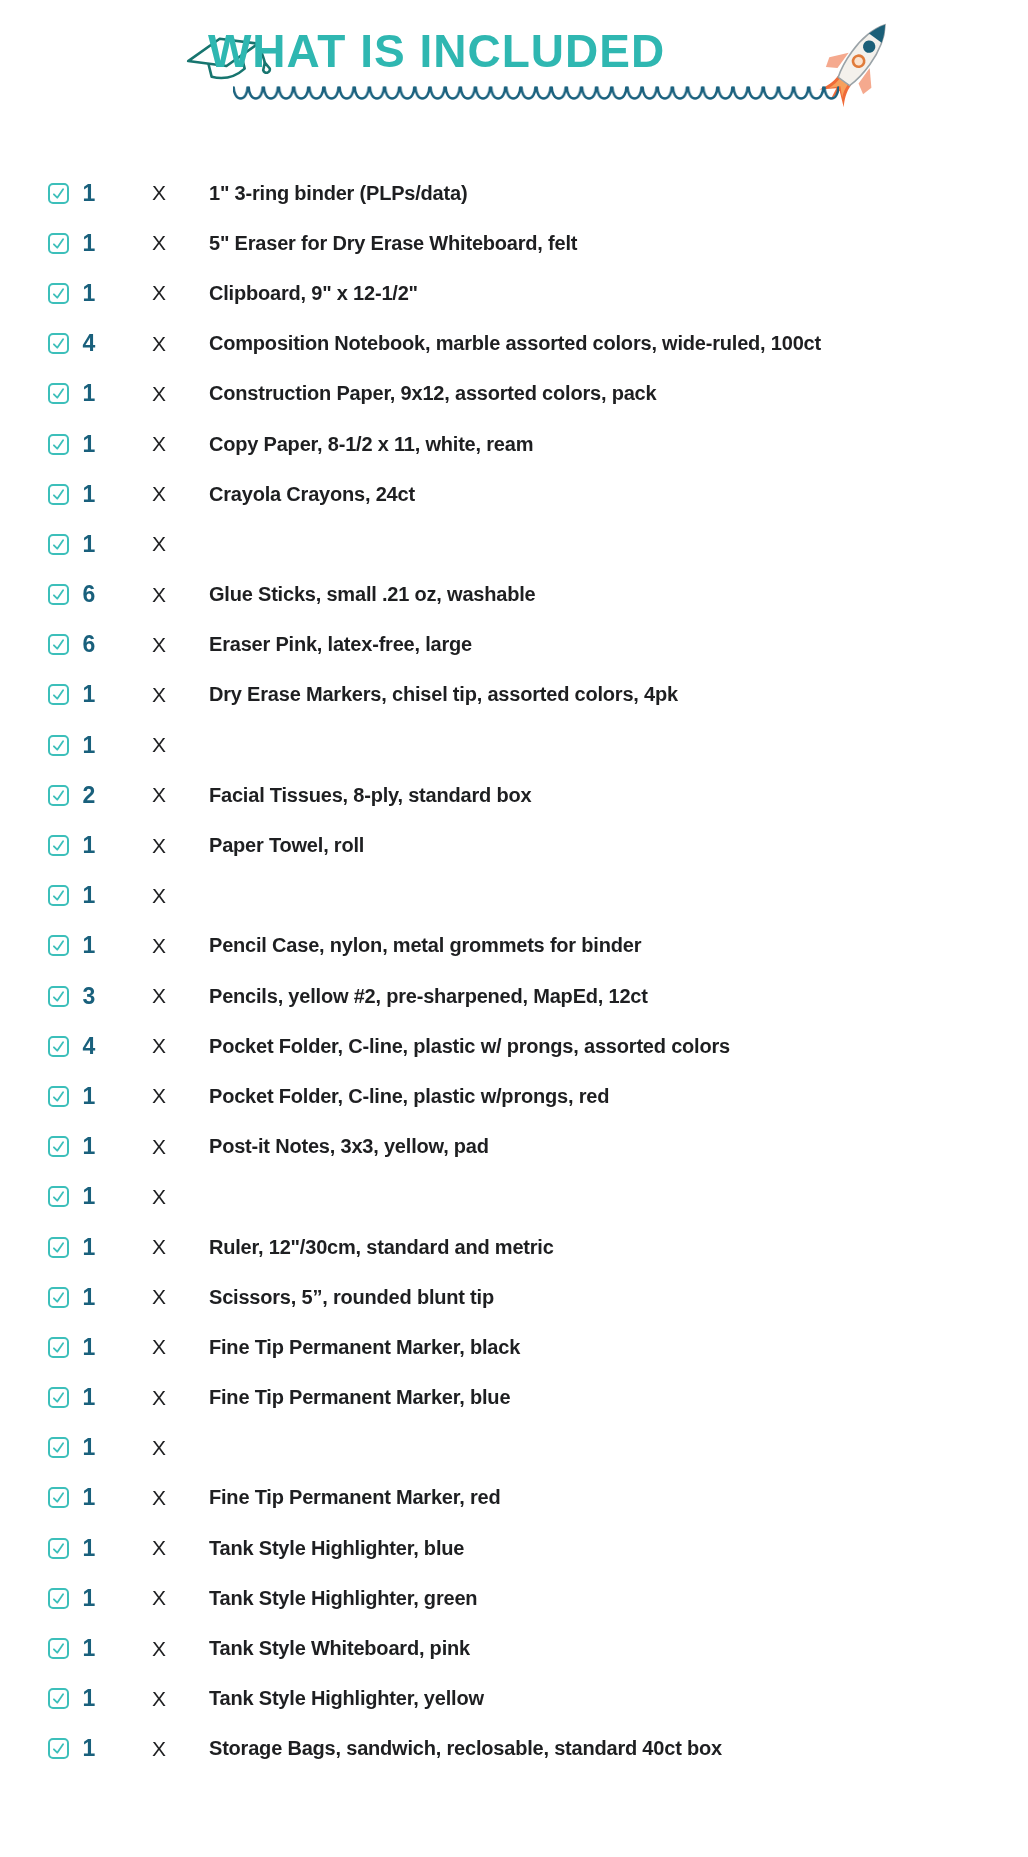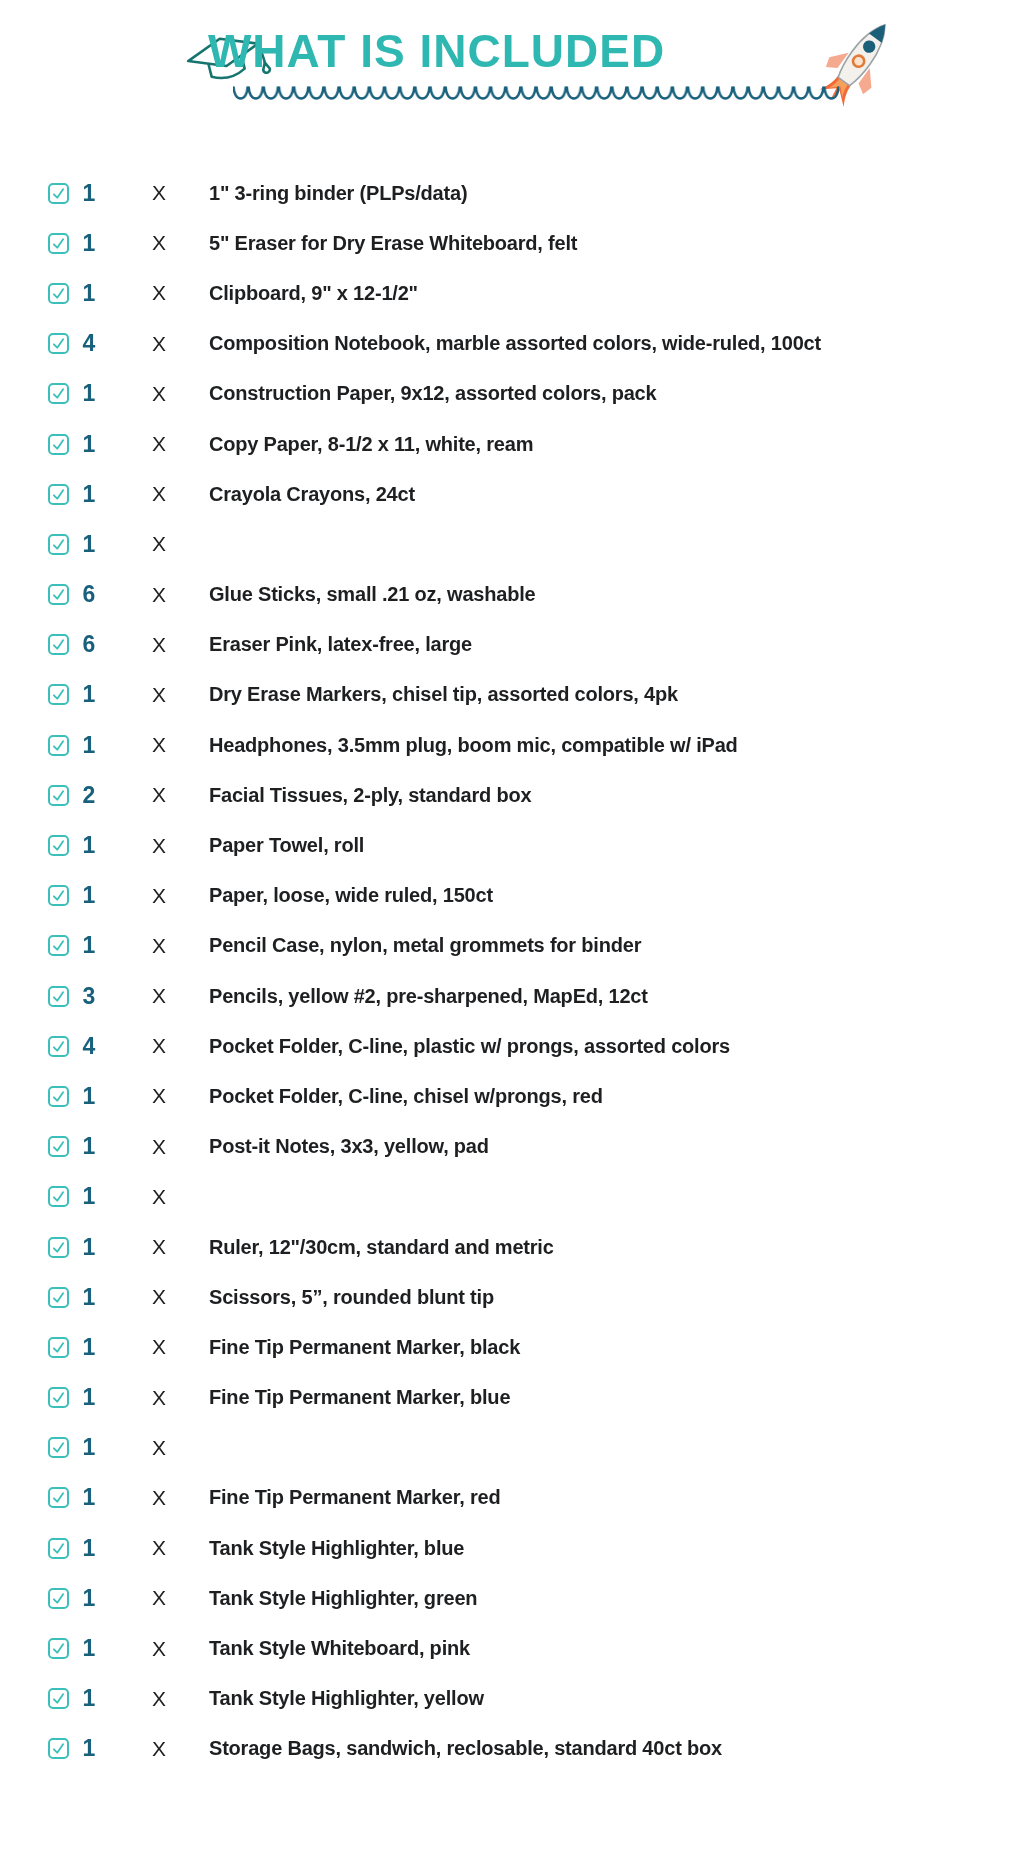--- a/index.html
+++ b/index.html
@@ -192,32 +192,31 @@
   </div>
 
   <div class="row">
     <span class="checkbox">
       <svg width="15" height="15" viewBox="0 0 18 18">
         <polyline points="3.5,10 7.5,14 14.5,4" fill="none" stroke="#3cbfba" stroke-width="2.2" stroke-linecap="round" stroke-linejoin="round"></polyline>
       </svg>
     </span>
     <span class="qty">1</span>
     <span class="times">X</span>
-    <span class="desc">Headphones, 3.5mm plug, boom mic, compatible w/ iPad</span>
   </div>
 
   <div class="row">
     <span class="checkbox">
       <svg width="15" height="15" viewBox="0 0 18 18">
         <polyline points="3.5,10 7.5,14 14.5,4" fill="none" stroke="#3cbfba" stroke-width="2.2" stroke-linecap="round" stroke-linejoin="round"></polyline>
       </svg>
     </span>
     <span class="qty">2</span>
     <span class="times">X</span>
-    <span class="desc">Facial Tissues, 2-ply, standard box</span>
+    <span class="desc">Facial Tissues, 8-ply, standard box</span>
   </div>
 
   <div class="row">
     <span class="checkbox">
       <svg width="15" height="15" viewBox="0 0 18 18">
         <polyline points="3.5,10 7.5,14 14.5,4" fill="none" stroke="#3cbfba" stroke-width="2.2" stroke-linecap="round" stroke-linejoin="round"></polyline>
       </svg>
     </span>
     <span class="qty">1</span>
     <span class="times">X</span>
@@ -225,21 +224,20 @@
   </div>
 
   <div class="row">
     <span class="checkbox">
       <svg width="15" height="15" viewBox="0 0 18 18">
         <polyline points="3.5,10 7.5,14 14.5,4" fill="none" stroke="#3cbfba" stroke-width="2.2" stroke-linecap="round" stroke-linejoin="round"></polyline>
       </svg>
     </span>
     <span class="qty">1</span>
     <span class="times">X</span>
-    <span class="desc">Paper, loose, wide ruled, 150ct</span>
   </div>
 
   <div class="row">
     <span class="checkbox">
       <svg width="15" height="15" viewBox="0 0 18 18">
         <polyline points="3.5,10 7.5,14 14.5,4" fill="none" stroke="#3cbfba" stroke-width="2.2" stroke-linecap="round" stroke-linejoin="round"></polyline>
       </svg>
     </span>
     <span class="qty">1</span>
     <span class="times">X</span>
@@ -269,21 +267,21 @@
   </div>
 
   <div class="row">
     <span class="checkbox">
       <svg width="15" height="15" viewBox="0 0 18 18">
         <polyline points="3.5,10 7.5,14 14.5,4" fill="none" stroke="#3cbfba" stroke-width="2.2" stroke-linecap="round" stroke-linejoin="round"></polyline>
       </svg>
     </span>
     <span class="qty">1</span>
     <span class="times">X</span>
-    <span class="desc">Pocket Folder, C-line, chisel w/prongs, red</span>
+    <span class="desc">Pocket Folder, C-line, plastic w/prongs, red</span>
   </div>
 
   <div class="row">
     <span class="checkbox">
       <svg width="15" height="15" viewBox="0 0 18 18">
         <polyline points="3.5,10 7.5,14 14.5,4" fill="none" stroke="#3cbfba" stroke-width="2.2" stroke-linecap="round" stroke-linejoin="round"></polyline>
       </svg>
     </span>
     <span class="qty">1</span>
     <span class="times">X</span>

